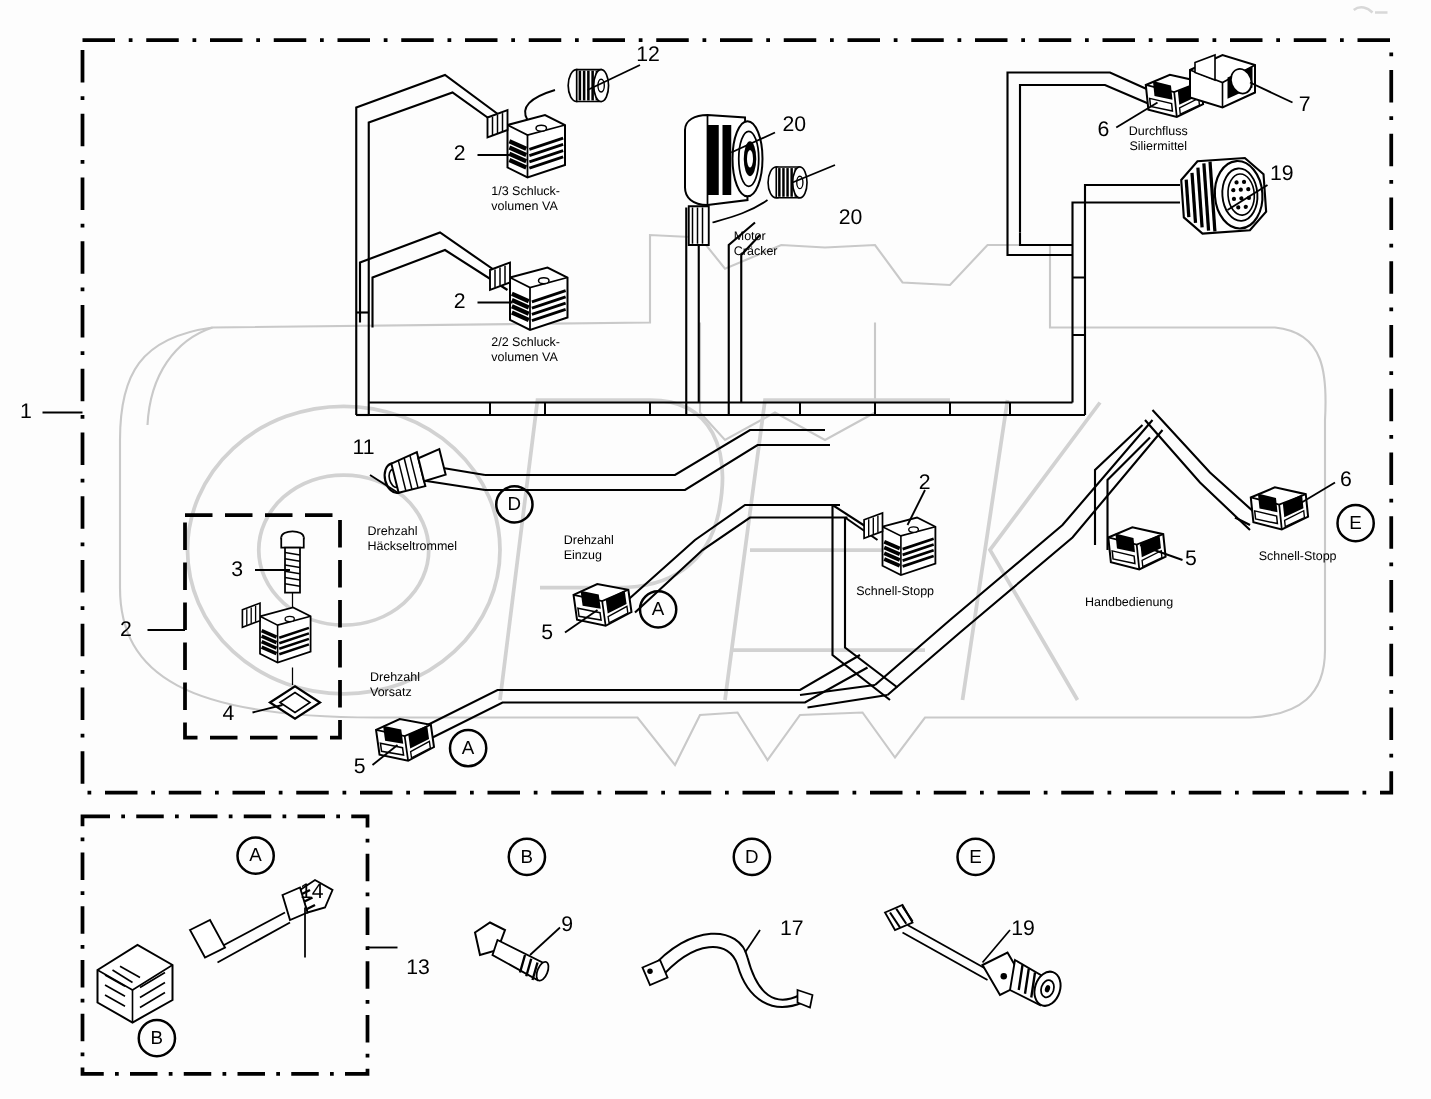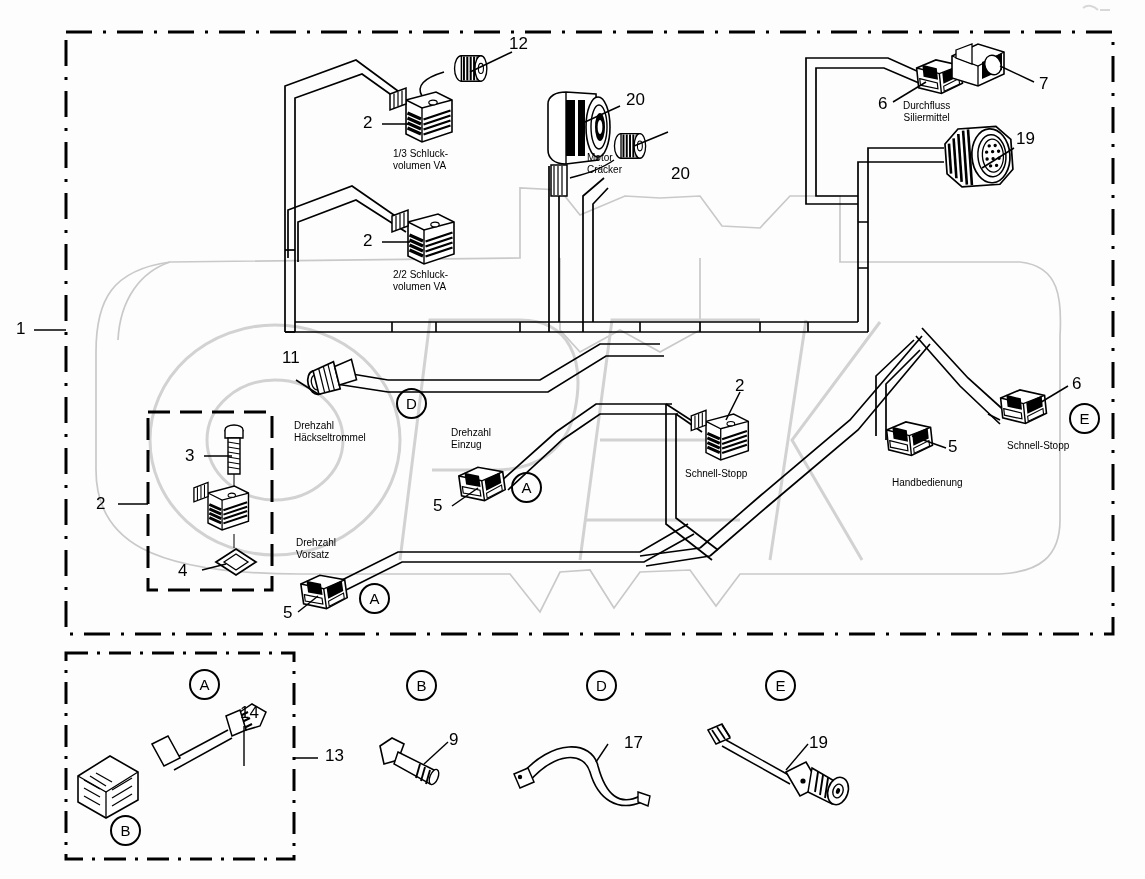--- a/index.html
+++ b/index.html
@@ -411,45 +411,45 @@
   <div class="lbl num" style="left:178px;top:561px;">4</div>
   <div class="lbl num" style="left:433px;top:496px;">5</div>
   <div class="lbl num" style="left:283px;top:603px;">5</div>
   <div class="lbl num" style="left:948px;top:437px;">5</div>
   <div class="lbl num" style="left:878px;top:94px;">6</div>
   <div class="lbl num" style="left:1072px;top:374px;">6</div>
   <div class="lbl num" style="left:1039px;top:74px;">7</div>
   <div class="lbl num" style="left:1016px;top:129px;">19</div>
   <div class="lbl num" style="left:282px;top:348px;">11</div>
   <div class="lbl num" style="left:509px;top:34px;">12</div>
-  <div class="lbl num" style="left:325px;top:746px;">13</div>
+  <div class="lbl num" style="left:325px;top:764px;">13</div>
   <div class="lbl num" style="left:240px;top:703px;">14</div>
   <div class="lbl num" style="left:449px;top:730px;">9</div>
   <div class="lbl num" style="left:624px;top:733px;">17</div>
   <div class="lbl num" style="left:809px;top:733px;">19</div>
   <div class="lbl num" style="left:626px;top:90px;">20</div>
   <div class="lbl num" style="left:671px;top:116px;margin-top:48px;">20</div>
 
   <div class="lbl cap" style="left:393px;top:148px;">1/3 Schluck-
 volumen VA</div>
   <div class="lbl cap" style="left:393px;top:269px;">2/2 Schluck-
 volumen VA</div>
-  <div class="lbl cap" style="left:587px;top:152px;">Motor
+  <div class="lbl cap" style="left:587px;top:184px;">Motor
 Cräcker</div>
   <div class="lbl cap2" style="left:903px;top:100px;">Durchfluss
 Siliermittel</div>
   <div class="lbl cap" style="left:294px;top:420px;">Drehzahl
 Häckseltrommel</div>
   <div class="lbl cap" style="left:451px;top:427px;">Drehzahl
 Einzug</div>
   <div class="lbl cap" style="left:296px;top:537px;">Drehzahl
 Vorsatz</div>
   <div class="lbl cap" style="left:685px;top:468px;">Schnell-Stopp</div>
   <div class="lbl cap" style="left:1007px;top:440px;">Schnell-Stopp</div>
-  <div class="lbl cap" style="left:868px;top:477px;margin-left:24px;">Handbedienung</div>
+  <div class="lbl cap" style="left:868px;top:477px;">Handbedienung</div>
 
   <div class="cletter" style="left:396px;top:388px;">D</div>
   <div class="cletter" style="left:511px;top:472px;">A</div>
   <div class="cletter" style="left:359px;top:583px;">A</div>
   <div class="cletter" style="left:1069px;top:403px;">E</div>
 
   <div class="cletter" style="left:189px;top:669px;">A</div>
   <div class="cletter" style="left:110px;top:815px;">B</div>
   <div class="cletter" style="left:406px;top:670px;">B</div>
   <div class="cletter" style="left:586px;top:670px;">D</div>

